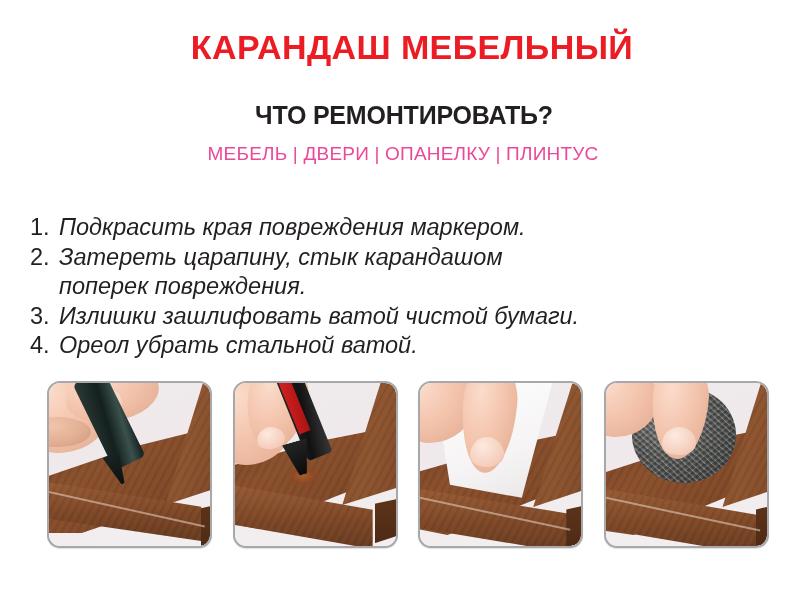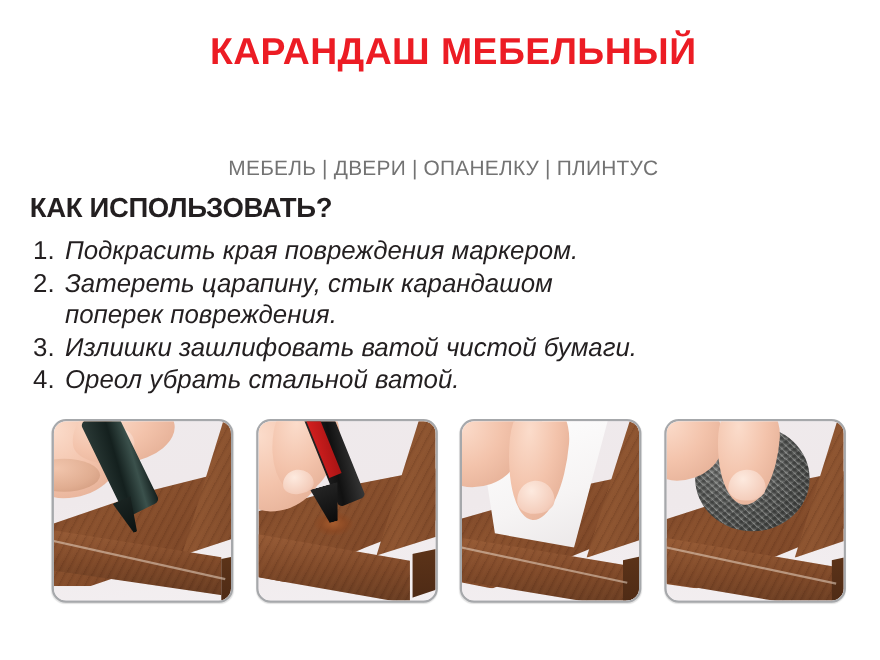--- a/index.html
+++ b/index.html
@@ -57,21 +57,21 @@
   }
 
   .targets {
     position: absolute;
     left: 0;
     top: 143px;
     width: 800px;
     text-align: center;
     font-size: 19px;
     font-weight: normal;
-    color: #737373;
+    color: #ec4899;
     letter-spacing: 0.2px;
     padding-left: 6px;
     box-sizing: border-box;
     white-space: nowrap;
   }
 
   
   .subhead-how {
     position: absolute;
     left: 27px;
@@ -243,23 +243,23 @@
       repeating-linear-gradient(-36deg, rgba(200,200,198,0.32) 0px, rgba(200,200,198,0.0) 2px, rgba(15,15,15,0.3) 3.5px, rgba(15,15,15,0.0) 5px);
   }
 </style>
 </head>
 <body>
 
 <div class="page">
 
   <div class="title">КАРАНДАШ МЕБЕЛЬНЫЙ</div>
 
+  <div class="subhead-what">ЧТО РЕМОНТИРОВАТЬ?</div>
   <div class="targets">МЕБЕЛЬ | ДВЕРИ | ОПАНЕЛКУ | ПЛИНТУС</div>
 
-  <div class="subhead-how">КАК ИСПОЛЬЗОВАТЬ?</div>
 
   <div class="steps">
     <div class="step">
       <span class="step-num">1.</span>
       <span class="step-text">Подкрасить края повреждения маркером.</span>
     </div>
     <div class="step">
       <span class="step-num">2.</span>
       <span class="step-text">Затереть царапину, стык карандашом
 поперек повреждения.</span>

